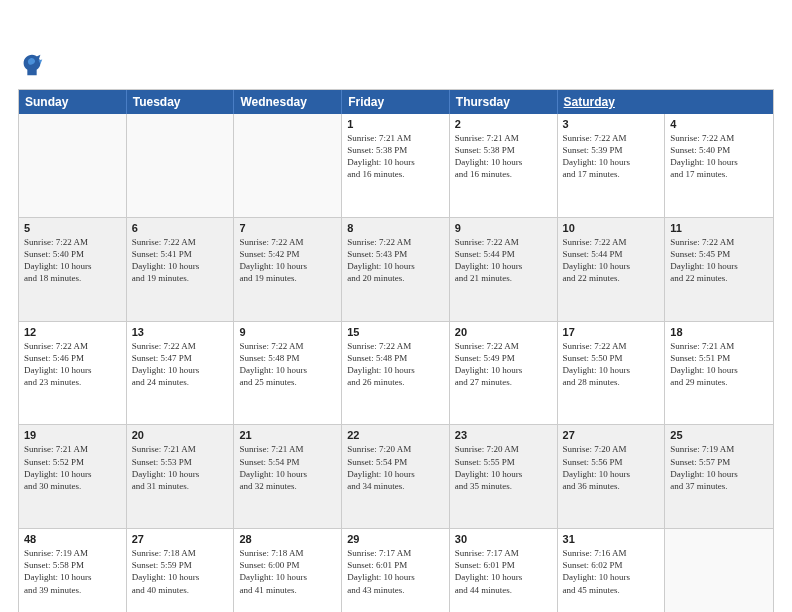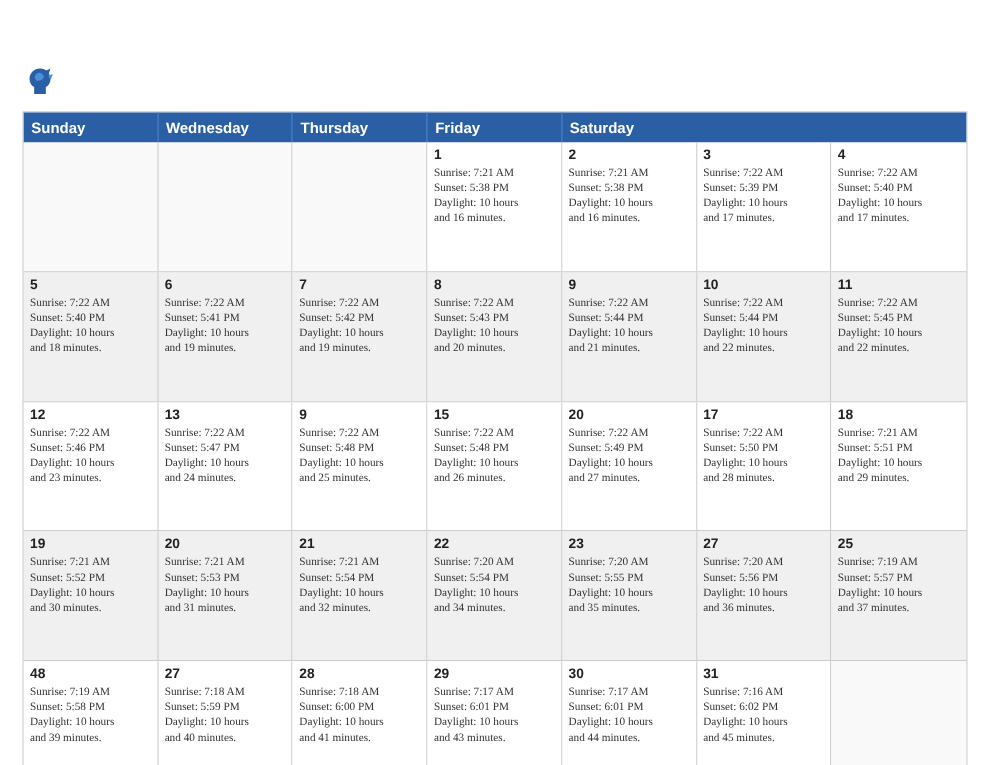--- a/index.html
+++ b/index.html
@@ -60,20 +60,21 @@
     .cal-header-cell {
       color: #fff;
       font-size: 12px;
       font-weight: bold;
       padding: 5px 6px;
       text-align: left;
       border-right: 1px solid #4a7ec5;
     }
     .cal-header-cell:last-child {
       border-right: none;
+      text-decoration: underline;
     }
     .cal-body {
       flex: 1;
       display: flex;
       flex-direction: column;
     }
     .cal-row {
       flex: 1;
       display: grid;
       grid-template-columns: repeat(7, 1fr);
@@ -132,23 +133,24 @@
     </div>
     <div class="title-block">
       <div class="main-title"></div>
       <div class="subtitle"></div>
     </div>
   </div>
 
   <div class="calendar">
     <div class="cal-header">
     <div class="cal-header-cell">Sunday</div>
+        <div class="cal-header-cell">Tuesday</div>
         <div class="cal-header-cell">Wednesday</div>
+        <div class="cal-header-cell">Friday</div>
         <div class="cal-header-cell">Thursday</div>
-        <div class="cal-header-cell">Friday</div>
         <div class="cal-header-cell">Saturday</div>
       </div>
     <div class="cal-body">
     <div class="cal-row">
           <div class="cal-cell empty"></div>
           <div class="cal-cell empty"></div>
           <div class="cal-cell empty"></div>
           <div class="cal-cell">
             <span class="day-num">1</span>
             <div class="day-info">Sunrise: 7:21 AM<br>Sunset: 5:38 PM<br>Daylight: 10 hours<br>and 16 minutes.</div>

